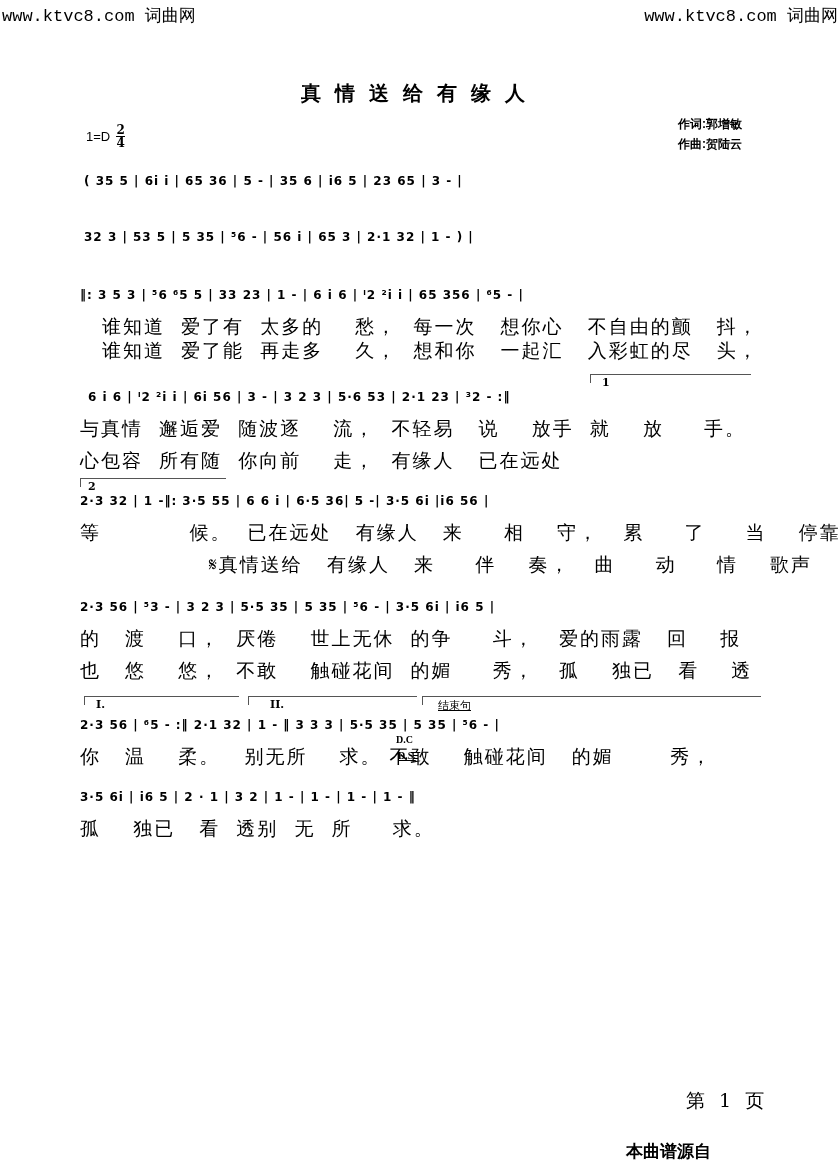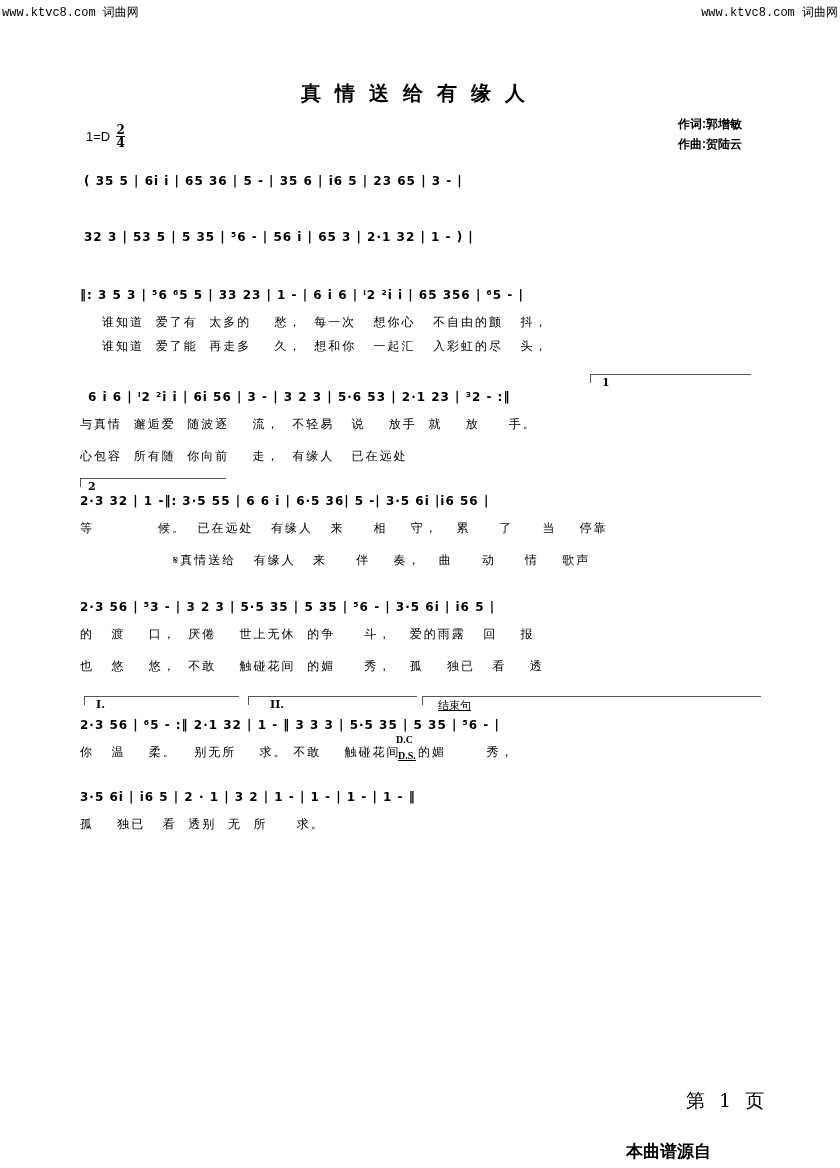--- a/index.html
+++ b/index.html
@@ -1,32 +1,32 @@
 <!DOCTYPE html>
 <html><head>
 <meta charset="utf-8">
 <style>
   html, body { margin:0; padding:0; background:#fff; }
   body { width:840px; height:1168px; position:relative; overflow:hidden;
          font-family:"Liberation Sans", "DejaVu Sans", sans-serif; color:#000; }
   .abs { position:absolute; }
-  .wm { top:4px; font-family:"Liberation Mono","DejaVu Sans Mono", monospace; font-size:12px; }
+  .wm { top:4px; font-family:"Liberation Mono","DejaVu Sans Mono", monospace; font-size:17px; }
   .wm-left { left:2px; }
   .wm-right { right:2px; }
   .title { top:80px; left:0; width:840px; text-align:center; font-family:"DejaVu Serif", serif;
            font-size:20px; font-weight:bold; letter-spacing:14px; }
   .key { top:124px; left:86px; font-size:13px; display:flex; align-items:center; gap:6px; }
   .frac { display:inline-flex; flex-direction:column; align-items:center; font-family:"DejaVu Serif", serif;
           font-size:12px; font-weight:bold; line-height:12px; }
   .frac .bar { width:9px; border-top:1px solid #000; }
   .credits { top:114px; left:678px; font-size:12px; font-weight:bold; line-height:20px; }
   .row { position:absolute; left:80px; width:680px; }
   .notes { position:absolute; left:0; height:22px; font-family:"DejaVu Sans", sans-serif; font-weight:bold;
            font-size:12px; white-space:pre; display:flex; align-items:flex-end; }
-  .lyr { position:absolute; left:0; font-size:12px; white-space:pre; font-family:"DejaVu Sans", sans-serif; letter-spacing:2px; }
+  .lyr { position:absolute; left:0; font-size:19px; white-space:pre; font-family:"DejaVu Sans", sans-serif; letter-spacing:2px; }
   .bracket { position:absolute; border-top:1px solid #555; border-left:1px solid #555; height:8px; }
   .bracket-label { position:absolute; font-size:11px; font-weight:bold; font-family:"DejaVu Serif", serif; }
   .pageno { top:1088px; left:686px; font-family:"DejaVu Serif", serif; font-size:19px; letter-spacing:4px; }
   .source { top:1140px; left:626px; font-size:17px; font-weight:bold; }
   .source-brand { top:1140px; left:801px; font-size:12px; font-weight:bold;margin-top:30px; }
   .dc { font-size:10px; font-weight:bold; font-family:Liberation Serif, serif; }
 </style>
 </head>
 <body>
 

